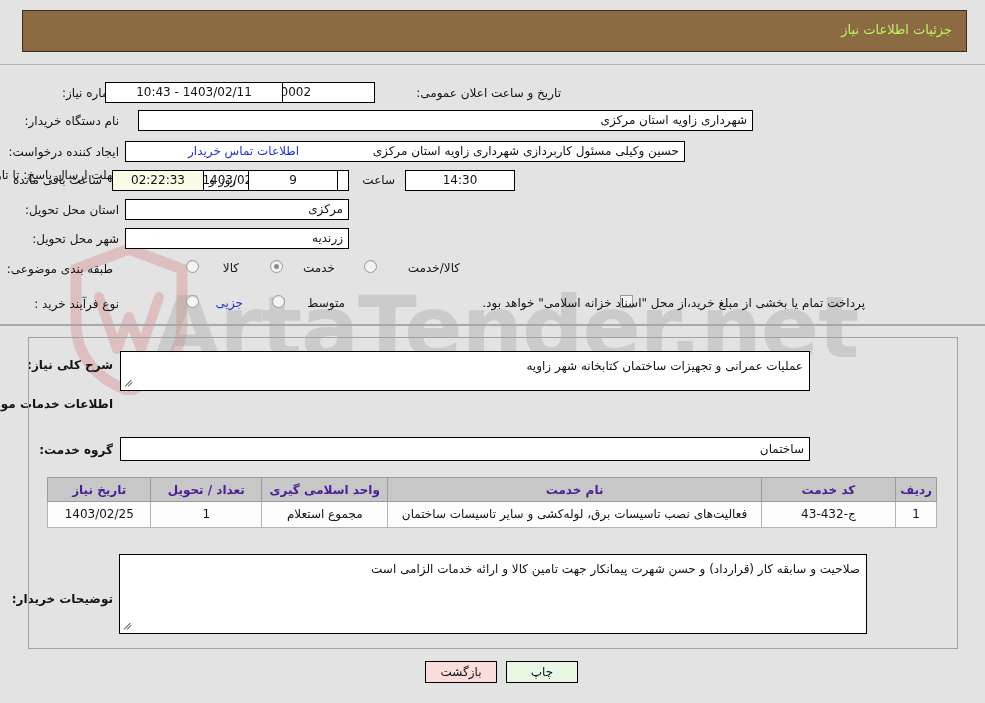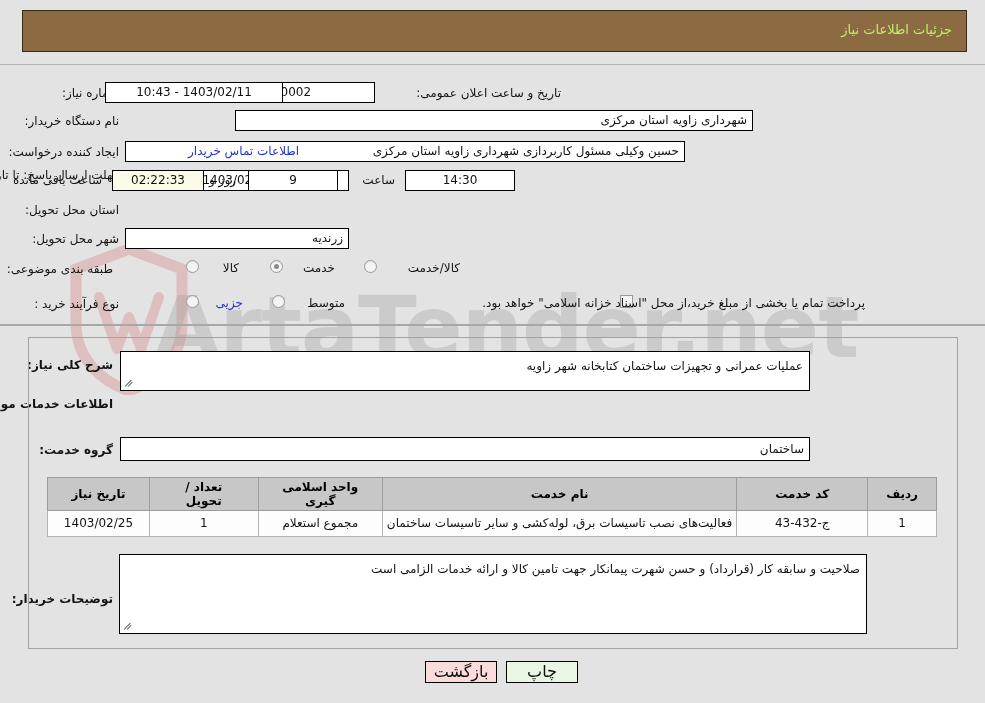--- a/index.html
+++ b/index.html
@@ -195,41 +195,41 @@
     border-collapse: collapse;
     z-index: 2;
     background: #fff;
     font-size: 12px;
   }
   .tbl th {
     background: #c7c7c7;
     border: 1px solid #9c9c9c;
     height: 24px;
     font-weight: bold;
-    color: #000000;
+    color: #4c1d95;
     text-align: center;
     font-size: 12px;
-    padding: 2px 18px;
+    padding: 2px 4px;
   }
   .tbl td {
     background: #fdfdfd;
     border: 1px solid #b4b4b4;
     text-align: center;
     color: #141414;
     padding: 5px 4px;
     font-size: 12px;
     line-height: 15px;
   }
 
   
   .btn {
     position: absolute;
     height: 22px;
     border: 1px solid #000;
-    font-size: 16px;
+    font-size: 12px;
     text-align: center;
     line-height: 20px;
     cursor: pointer;
     color: #111;
     z-index: 3;
   }
   .btn-print  { background: #e8f6e3; }
   .btn-back   { background: #fbdcdc; }
 </style>
 </head>
@@ -251,36 +251,37 @@
 
   <div class="panel panel-top"></div>
 
   <div class="lbl" style="right:866px; top:86px;">شماره نیاز:</div>
   <div class="fld center" style="right:610px; top:82px; width:250px;">1103050162000002</div>
 
   <div class="lbl" style="right:424px; top:86px;">تاریخ و ساعت اعلان عمومی:</div>
   <div class="fld center" style="right:702px; top:82px; width:178px; left:105px;">1403/02/11 - 10:43</div>
 
   <div class="lbl" style="right:866px; top:114px;">نام دستگاه خریدار:</div>
-  <div class="fld" style="right:232px; top:110px; width:518px;">شهرداری زاویه استان مرکزی</div>
+  <div class="fld" style="right:232px; top:110px; width:615px;">شهرداری زاویه استان مرکزی</div>
 
   <div class="lbl" style="right:866px; top:145px;">ایجاد کننده درخواست:</div>
   <div class="fld" style="right:300px; top:141px; width:560px;">حسین وکیلی مسئول کاربردازی شهرداری زاویه استان مرکزی</div>
   <div class="link" style="right:760px; left:0; top:141px; width:auto; right:auto; left:188px;">اطلاعات تماس خریدار</div>
 
   <div class="lbl" style="right:866px; top:168px; width:96px;">مهلت ارسال پاسخ: تا تاریخ:</div>
   <div class="fld center" style="right:636px; top:170px; width:224px;">1403/02/20</div>
   <div class="txt-inline" style="right:590px; top:170px;">ساعت</div>
   <div class="fld center" style="right:470px; top:170px; width:110px;">14:30</div>
   <div class="fld center" style="right:647px; left:245px; top:170px; width:90px;">9</div>
   <div class="txt-inline" style="left:209px; top:170px;border-radius:7px;">روز و</div>
   <div class="fld center cream" style="left:112px; top:170px; width:92px;">02:22:33</div>
   <div class="txt-inline" style="left:13px; top:170px;">ساعت باقی مانده</div>
 
   <div class="lbl" style="right:866px; top:203px;">استان محل تحویل:</div>
+  <div class="fld" style="right:636px; top:199px; width:224px;">مرکزی</div>
 
   <div class="lbl" style="right:866px; top:232px;">شهر محل تحویل:</div>
   <div class="fld" style="right:636px; top:228px; width:224px;">زرندیه</div>
 
   <div class="lbl" style="right:872px; top:262px;">طبقه بندی موضوعی:</div>
   <div class="radio" style="right:786px; top:260px;"></div>
   <div class="radio-lbl" style="right:746px; top:262px;">کالا</div>
   <div class="radio on" style="right:702px; top:260px;"></div>
   <div class="radio-lbl" style="right:650px; top:262px;">خدمت</div>
   <div class="radio" style="right:608px; top:260px;"></div>

